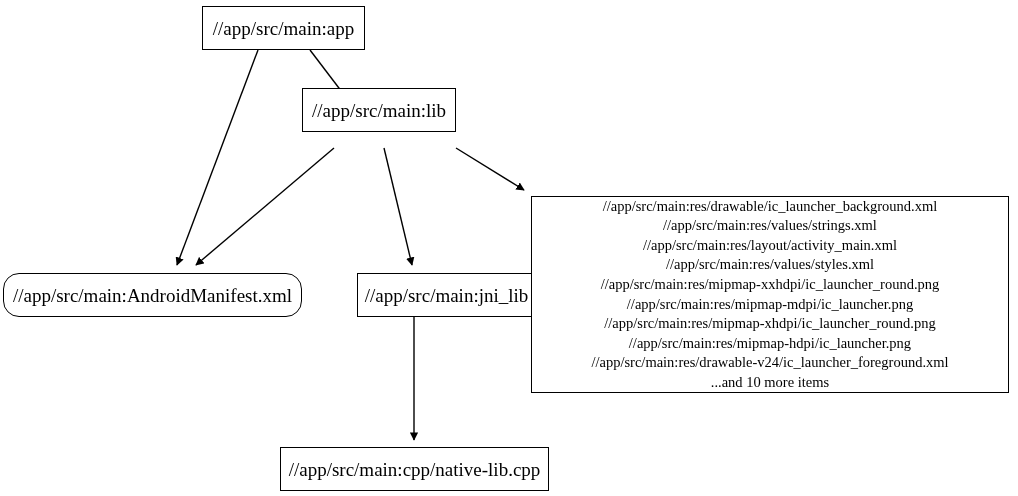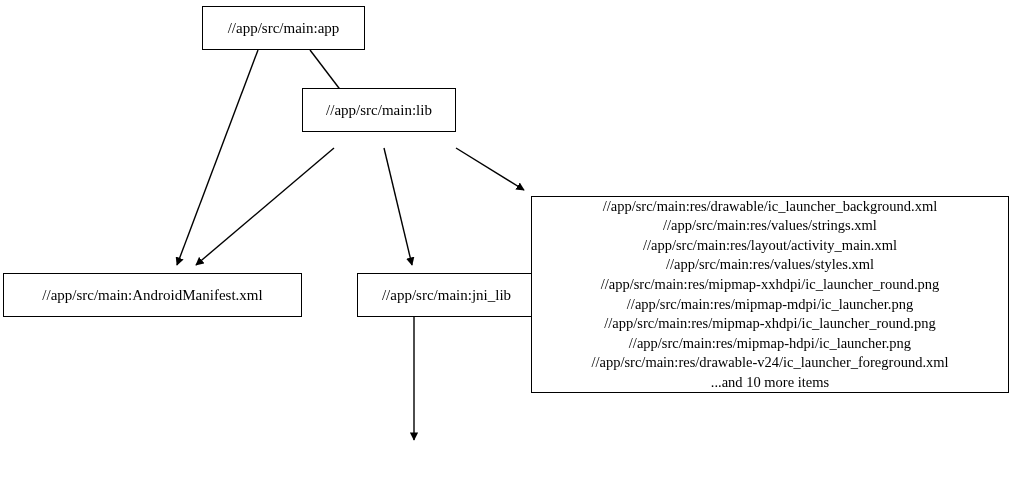--- a/index.html
+++ b/index.html
@@ -26,21 +26,21 @@
   .node {
     position: absolute;
     box-sizing: border-box;
     border: 1px solid #000000;
     background: #ffffff;
     display: flex;
     align-items: center;
     justify-content: center;
     text-align: center;
     color: #000000;
-    font-size: 15px;
+    font-size: 19px;
     line-height: 1.0;
     white-space: pre;
     z-index: 2;
   }
   .node.multiline {
     font-size: 14.5px;
     line-height: 19.6px;
     padding: 16px 6px;
   }
   .node-label {
@@ -70,28 +70,31 @@
   </svg>
 
   <div class="node" style="left:202px; top:6px; width:163px; height:44px;">
     <span class="node-label">//app/src/main:app</span>
   </div>
 
   <div class="node" style="left:302px; top:88px; width:154px; height:44px;">
     <span class="node-label">//app/src/main:lib</span>
   </div>
 
-  <div class="node" style="left:3px; top:273px; width:299px; height:44px;">
+  <div class="node" style="left:3px; top:273px; width:299px; height:44px;border-radius:16px;">
     <span class="node-label">//app/src/main:AndroidManifest.xml</span>
   </div>
 
   <div class="node" style="left:325px; top:273px; width:179px; height:44px;margin-left:32px;">
     <span class="node-label">//app/src/main:jni_lib</span>
   </div>
 
+  <div class="node" style="left:280px; top:447px; width:269px; height:44px;">
+    <span class="node-label">//app/src/main:cpp/native-lib.cpp</span>
+  </div>
 
   <div class="node multiline" style="left:531px; top:196px; width:478px; height:197px;">
     <span class="node-label">//app/src/main:res/drawable/ic_launcher_background.xml
 //app/src/main:res/values/strings.xml
 //app/src/main:res/layout/activity_main.xml
 //app/src/main:res/values/styles.xml
 //app/src/main:res/mipmap-xxhdpi/ic_launcher_round.png
 //app/src/main:res/mipmap-mdpi/ic_launcher.png
 //app/src/main:res/mipmap-xhdpi/ic_launcher_round.png
 //app/src/main:res/mipmap-hdpi/ic_launcher.png

